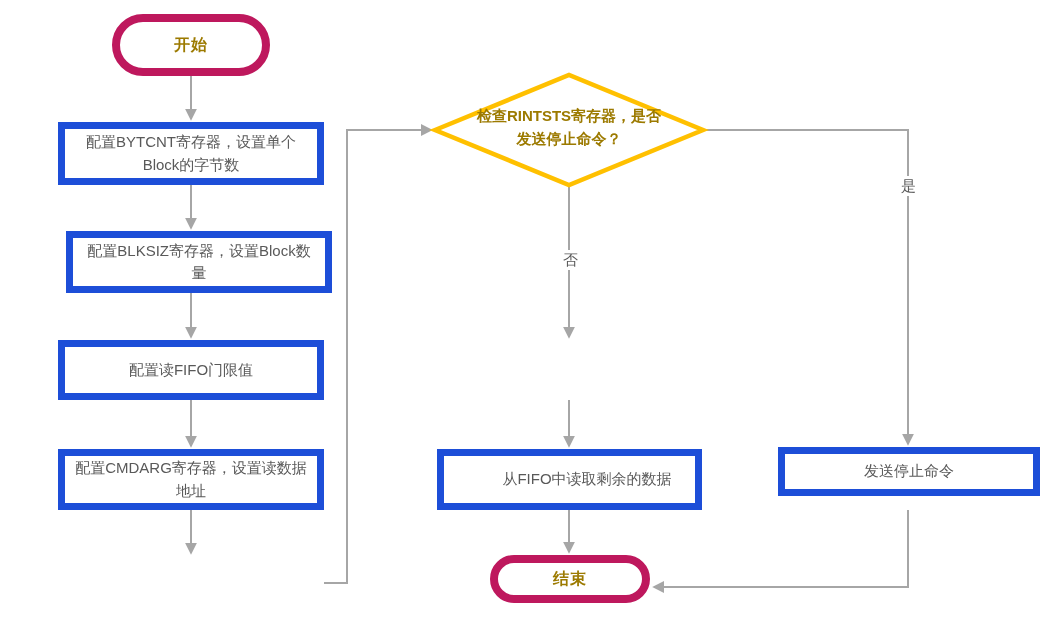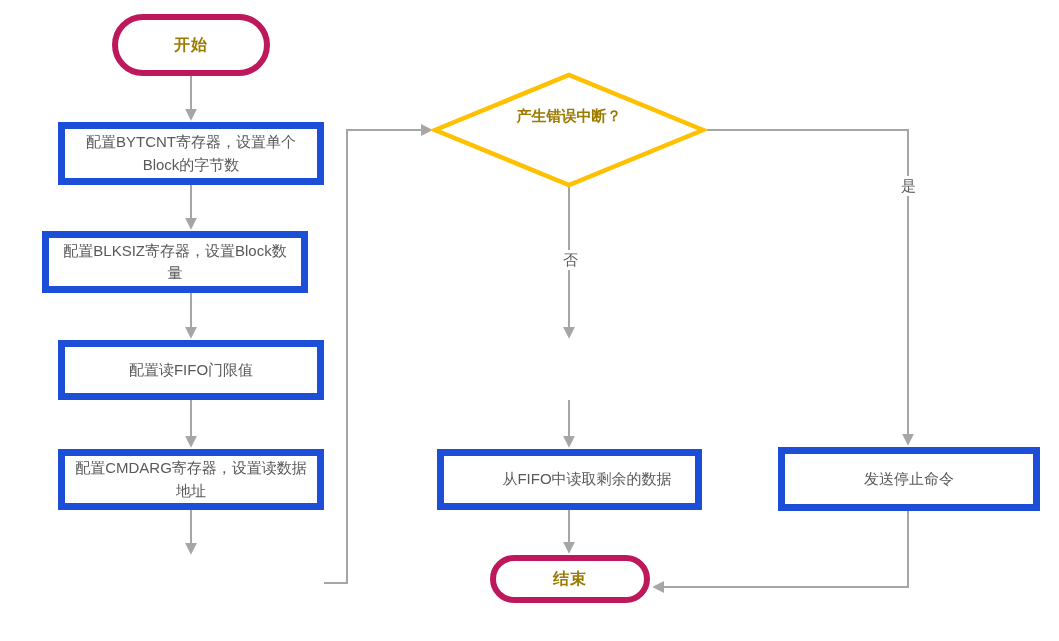--- a/index.html
+++ b/index.html
@@ -6,21 +6,21 @@
   .canvas{
     position:relative;width:1059px;height:641px;background:#ffffff;overflow:hidden;
     font-family:"Liberation Sans","DejaVu Sans",sans-serif;
   }
   svg.layer{position:absolute;left:0;top:0;width:1059px;height:641px;}
   .node{
     position:absolute;display:flex;align-items:center;justify-content:center;
     text-align:center;box-sizing:border-box;background:#ffffff;
   }
   .stadium{
-    border:6px solid #be185d;border-radius:34px;
+    border:8px solid #be185d;border-radius:34px;
     color:#9c7a00;font-weight:700;font-size:16px;letter-spacing:1px;
   }
   .process{
     border:7px solid #1d4ed8;color:#595959;font-size:15px;line-height:1.5;
     padding:4px 10px;
   }
   .diamond-text{
     position:absolute;color:#9c7a00;font-weight:700;font-size:15px;
     text-align:center;line-height:1.55;background:transparent;
   }
@@ -56,42 +56,43 @@
     <polygon points="435,130 569,75 703,130 569,185" fill="#ffffff" stroke="#FFC000" stroke-width="4.5" stroke-linejoin="miter"></polygon>
   </svg>
 
   <div class="node stadium" style="left:112px;top:14px;width:158px;height:62px;">
     <span>开始</span>
   </div>
 
   <div class="node process" style="left:58px;top:122px;width:266px;height:63px;">
     <span>配置BYTCNT寄存器，设置单个Block的字节数</span>
   </div>
-  <div class="node process" style="left:42px;top:231px;width:266px;height:62px;">
+  <div class="node process" style="left:66px;top:231px;width:266px;height:62px;">
     <span>配置BLKSIZ寄存器，设置Block数量</span>
   </div>
   <div class="node process" style="left:58px;top:449px;width:266px;height:61px;">
     <span>配置CMDARG寄存器，设置读数据地址</span>
   </div>
   <div class="node process" style="left:58px;top:340px;width:266px;height:60px;">
     <span>配置读FIFO门限值</span>
   </div>
 
   <div class="diamond-text" style="left:443px;top:104px;width:252px;">
-    <div>产生错误中断？</div>
+    <div>检查RINTSTS寄存器，是否</div>
+    <div>发送停止命令？</div>
   </div>
 
   <div class="branch-label" style="left:560px;top:250px;">否</div>
   <div class="branch-label" style="left:898px;top:176px;">是</div>
 
   <div class="node process" style="left:437px;top:449px;width:265px;height:61px;padding-left:45px;">
     <span>从FIFO中读取剩余的数据</span>
   </div>
 
-  <div class="node process" style="left:778px;top:447px;width:262px;height:64px;">
+  <div class="node process" style="left:778px;top:447px;width:262px;height:49px;">
     <span>发送停止命令</span>
   </div>
 
   <div class="node stadium" style="left:490px;top:555px;width:160px;height:48px;">
     <span>结束</span>
   </div>
 
 </div>
 
 </body></html>

